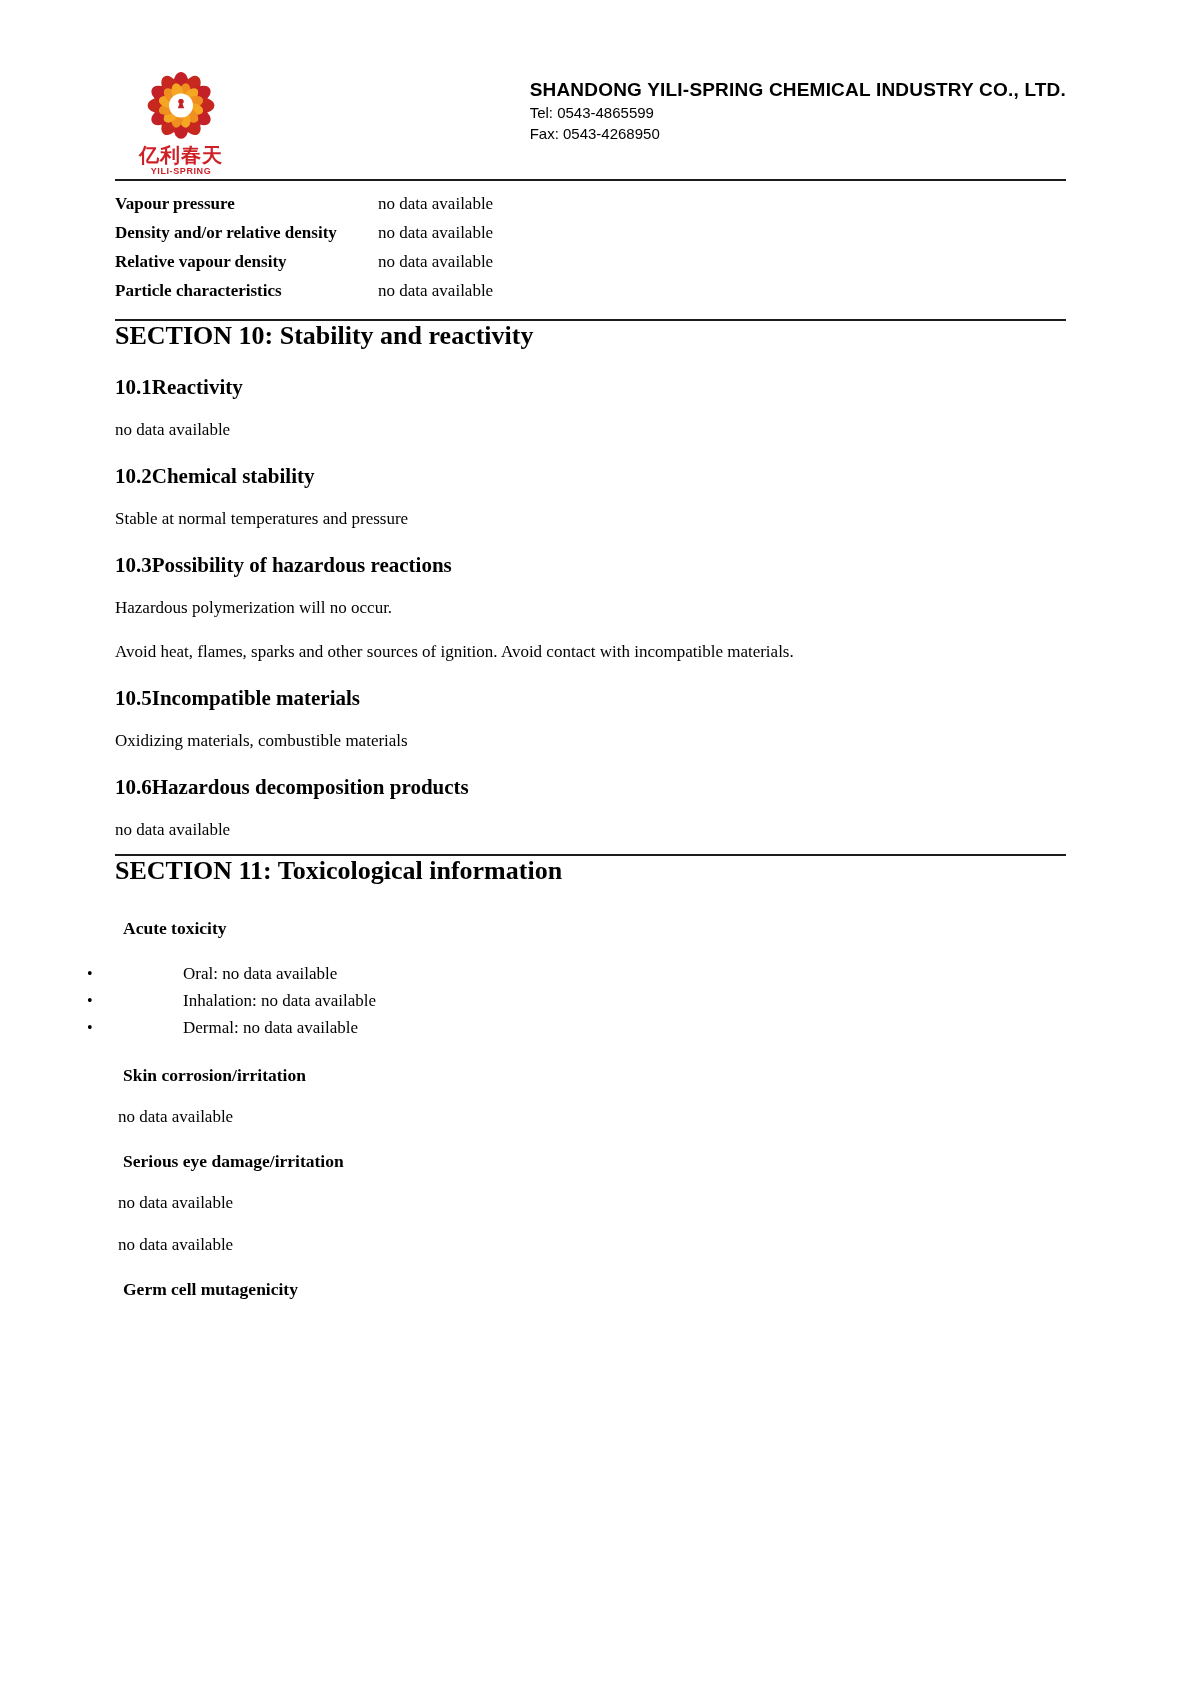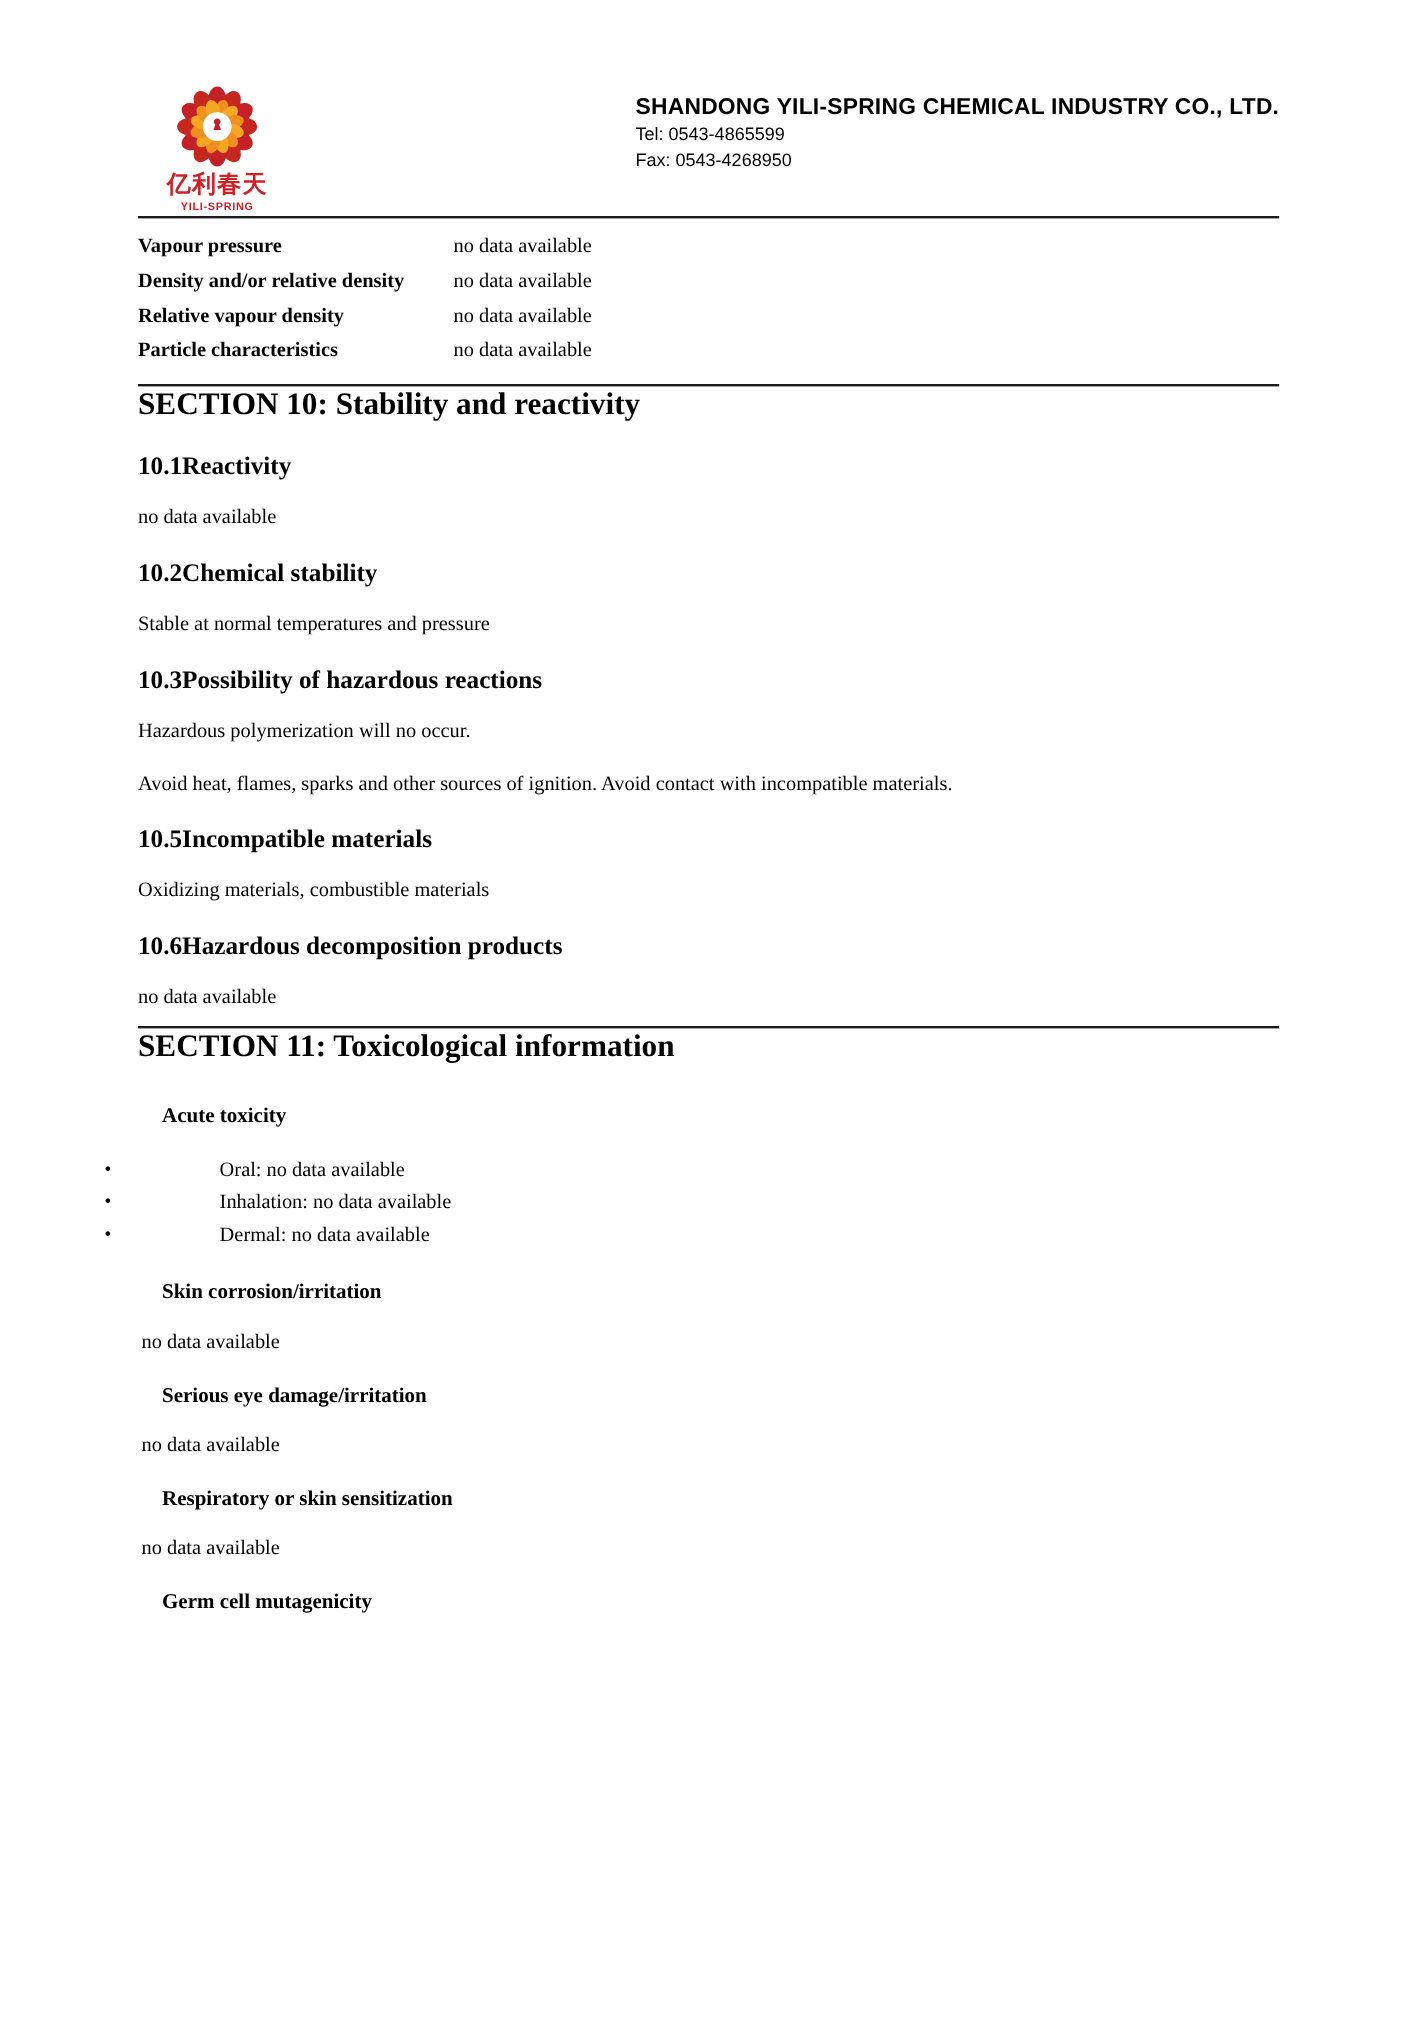--- a/index.html
+++ b/index.html
@@ -11,21 +11,21 @@
     position:relative;
     overflow:hidden;
   }
   .page { padding:0 124px 0 115px; }
 
   
   .header { display:flex; justify-content:space-between; align-items:flex-start; padding-top:70px; }
   .logo-block { margin-left:16px; width:100px; text-align:center; }
   .logo-cn {
     color:#ce2127; font-weight:bold; font-size:20px; line-height:22px;
-    letter-spacing:1px; font-family:Liberation Mono, monospace; white-space:nowrap;
+    letter-spacing:1px; font-family:Liberation Serif, serif; white-space:nowrap;
   }
   .logo-en {
     color:#ce2127; font-weight:bold; font-size:9px; line-height:10px;
     letter-spacing:0.6px; font-family:"Liberation Sans", sans-serif;
   }
   .company-block { font-family:"Liberation Sans", sans-serif; padding-top:8px; }
   .company-name { font-size:19px; font-weight:bold; line-height:24px; letter-spacing:0.2px; }
   .company-line { font-size:15px; line-height:21px; }
 
   
@@ -40,21 +40,21 @@
   .prop-value { flex:1; }
 
   
   .sec-title { font-size:26px; font-weight:bold; line-height:30px; }
   .subsec { margin-top:24px; }
   .sub-title { font-size:21px; font-weight:bold; line-height:24px; }
   .body-text { font-size:17px; line-height:20px; margin-top:21px; }
 
   
   .tox-first { margin-top:32px; }
-  .tox-heading { font-size:17.5px; font-weight:bold; line-height:20px; margin-left:20px; }
+  .tox-heading { font-size:17.5px; font-weight:bold; line-height:20px; margin-left:8px; }
   .tox-entry .tox-heading { margin-top:24px; }
   .tox-entry .body-text { margin-top:22px; margin-left:3px; }
   .bullet-list { list-style:none; margin-top:22px; }
   .bullet-list li { display:flex; margin-left:-28px; line-height:27px; font-size:17px; }
   .bullet-marker { width:96px; flex:none; font-size:16px; }
 </style>
 </head>
 <body>
 
 <div class="page">
@@ -217,21 +217,20 @@
     </ul>
     <div class="tox-entry">
       <h3 class="tox-heading">Skin corrosion/irritation</h3>
       <p class="body-text">no data available</p>
     </div>
       <div class="tox-entry">
       <h3 class="tox-heading">Serious eye damage/irritation</h3>
       <p class="body-text">no data available</p>
     </div>
       <div class="tox-entry">
-      <h3 class="tox-heading">Respiratory or skin sensitization</h3>
       <p class="body-text">no data available</p>
     </div>
       <div class="tox-entry">
       <h3 class="tox-heading">Germ cell mutagenicity</h3>
 
     </div>
   </section>
 
 </div>
 

